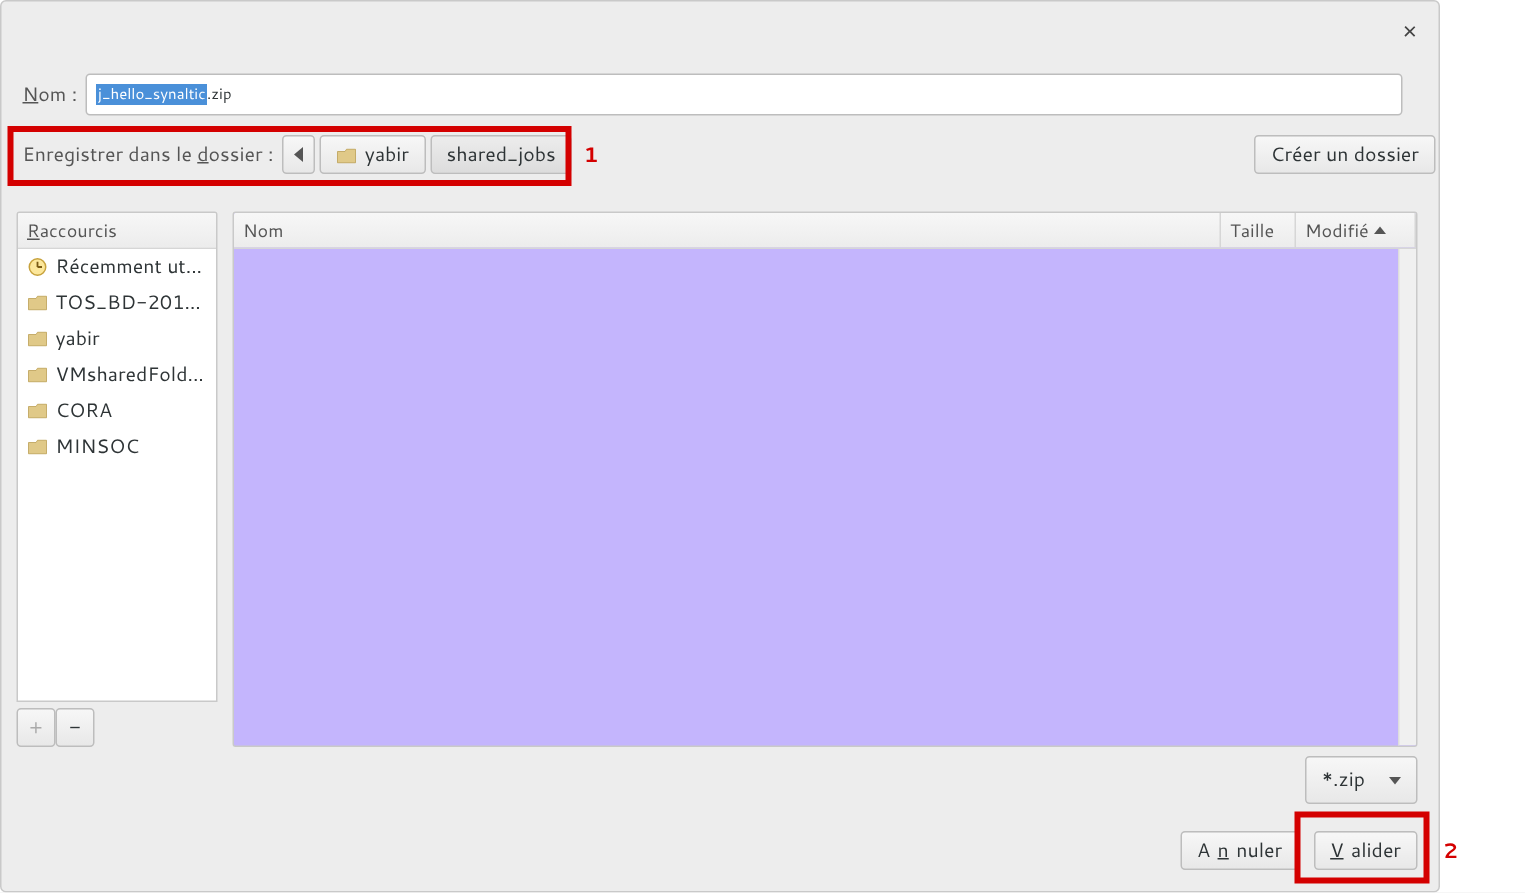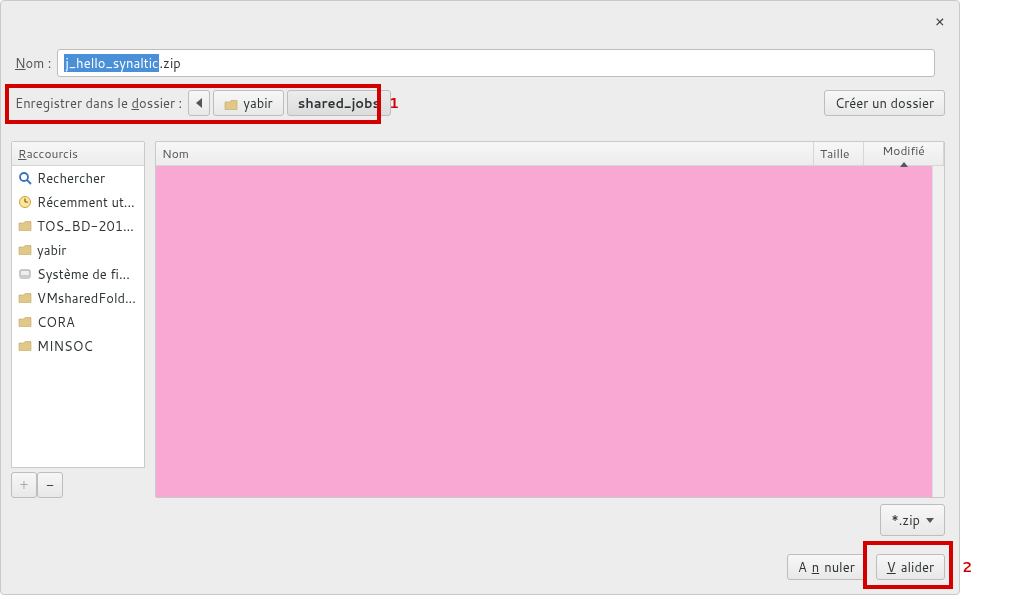--- a/index.html
+++ b/index.html
@@ -43,32 +43,32 @@
   .name-input {
     flex: 1;
     height: 28px;
     border: 1px solid #bdbdbd;
     border-radius: 3px;
     background: #fff;
     padding: 0 6px;
     display: flex;
     align-items: center;
     gap: 0;
-    font-size: 13px;
+    font-size: 10px;
   }
   .sel {
     background: #4a90d9;
     color: #fff;
     padding: 0 1px;
     display: inline-block;
   }
   .row-folder {
     position: absolute;
     top: 86px;
-    left: 14px; right: 14px;
+    left: 14px; right: 2px;
     height: 32px;
     display: flex;
     align-items: center;
   }
   .red-box-1 {
     position: absolute;
     top: 83px;
     left: 4px;
     width: 376px;
     height: 40px;
@@ -90,21 +90,21 @@
     border-radius: 3px;
     padding: 0 10px;
     display: inline-flex;
     align-items: center;
     gap: 5px;
     cursor: pointer;
     color: #2e3436;
     font-size: 13px;
   }
   .btn.small { padding: 0 7px; }
-  .btn.active { background: linear-gradient(#ececec, #dcdcdc); font-weight: bold; }
+  .btn.active { background: linear-gradient(#ececec, #dcdcdc); font-weight: normal; }
   .folder-icon {
     width: 14px; height: 12px;
     display: inline-block;
   }
   .folder-svg { fill: #e0c988; stroke: #b89b4d; stroke-width: 0.5; }
   .row-folder .spacer { flex: 1; }
   .lists-area {
     position: absolute;
     top: 140px;
     left: 10px;
@@ -158,21 +158,21 @@
     display: flex;
     gap: 0;
     margin-top: 4px;
   }
   .shortcuts-btns .btn { width: 26px; padding:0; justify-content:center; }
   .shortcuts-btns .btn.disabled { color:#aaa; }
   .file-panel { flex:1; display:flex; flex-direction:column; }
   .file-list {
     flex:1;
     border: 1px solid #c9c9c9;
-    background: #f9a8d4;
+    background: #c4b5fd;
     border-radius: 2px;
     overflow: hidden;
     display:flex; flex-direction:column;
     position: relative;
   }
   .file-cols {
     height: 24px;
     background: linear-gradient(#f7f7f7, #ececec);
     border-bottom: 1px solid #d6d6d6;
     display: flex;
@@ -180,37 +180,37 @@
     color: #555;
     font-size: 12px;
   }
   .file-cols .col {
     padding: 0 6px;
     display:flex; align-items:center;
     border-right: 1px solid #d6d6d6;
   }
   .col-nom { flex:1; }
   .col-taille { width: 50px; }
-  .col-mod { width: 80px; border-right:none; gap:3px;flex-direction:column; }
+  .col-mod { width: 80px; border-right:none; gap:3px; }
   .scrollbar-v {
     position:absolute; right:0; top:24px; bottom:0; width:12px;
     background:#f0f0f0; border-left:1px solid #ddd;
   }
   .filter-row {
     position:absolute;
     right: 14px;
     bottom: 58px;
   }
   .filter-btn {
     height: 26px;
     border: 1px solid #bdbdbd;
     background: linear-gradient(#f7f7f7, #e8e8e8);
     border-radius: 3px;
     padding: 15px 10px;
-    display: inline-flex; align-items:center; gap:6px;
+    display: inline-flex; align-items:center; gap:16px;
     cursor:pointer;
   }
   .caret-down {
     width:0;height:0;border-left:4px solid transparent;border-right:4px solid transparent;border-top:5px solid #555;
     display:inline-block;
   }
   .bottom-btns {
     position:absolute;
     bottom: 14px;
     right: 14px;
@@ -286,29 +286,20 @@
     <div class="shortcuts-panel">
       <div class="shortcuts-list">
         <div class="hdr">
             <span class="ul" style="text-decoration:underline">R</span>
             <span>accourcis</span>
           </div>
         <div id="shortcuts-body">
             <div class="sc-item">
               <span class="sc-icon">
                 <svg width="14" height="14" viewBox="0 0 14 14">
-                  <circle cx="6" cy="6" r="4" fill="none" stroke="#3a74b8" stroke-width="1.8"></circle>
-                  <line x1="9" y1="9" x2="13" y2="13" stroke="#3a74b8" stroke-width="1.8"></line>
-                </svg>
-              </span>
-              <span class="txt">Rechercher</span>
-            </div>
-            <div class="sc-item">
-              <span class="sc-icon">
-                <svg width="14" height="14" viewBox="0 0 14 14">
                   <circle cx="7" cy="7" r="5.5" fill="#fce79b" stroke="#c7a23d"></circle>
                   <line x1="7" y1="7" x2="7" y2="3.5" stroke="#7a5b15" stroke-width="1.2"></line>
                   <line x1="7" y1="7" x2="10" y2="7" stroke="#7a5b15" stroke-width="1.2"></line>
                 </svg>
               </span>
               <span class="txt">Récemment ut...</span>
             </div>
             <div class="sc-item">
               <span class="sc-icon">
                 <svg width="14" height="12" viewBox="0 0 14 12">
@@ -317,29 +308,20 @@
               </span>
               <span class="txt">TOS_BD-2018...</span>
             </div>
             <div class="sc-item">
               <span class="sc-icon">
                 <svg width="14" height="12" viewBox="0 0 14 12">
                   <path d="M1 3 h5 l1 -1.5 h6 v9 h-12 z" fill="#e0c988" stroke="#b89b4d" stroke-width="0.5"></path>
                 </svg>
               </span>
               <span class="txt">yabir</span>
-            </div>
-            <div class="sc-item">
-              <span class="sc-icon">
-                <svg width="14" height="14" viewBox="0 0 14 14">
-                  <rect x="2" y="3" width="10" height="8" rx="1" fill="#eee" stroke="#999"></rect>
-                  <rect x="2" y="8" width="10" height="3" fill="#ccc"></rect>
-                </svg>
-              </span>
-              <span class="txt">Système de fi...</span>
             </div>
             <div class="sc-item">
               <span class="sc-icon">
                 <svg width="14" height="12" viewBox="0 0 14 12">
                   <path d="M1 3 h5 l1 -1.5 h6 v9 h-12 z" fill="#e0c988" stroke="#b89b4d" stroke-width="0.5"></path>
                 </svg>
               </span>
               <span class="txt">VMsharedFold...</span>
             </div>
             <div class="sc-item">

